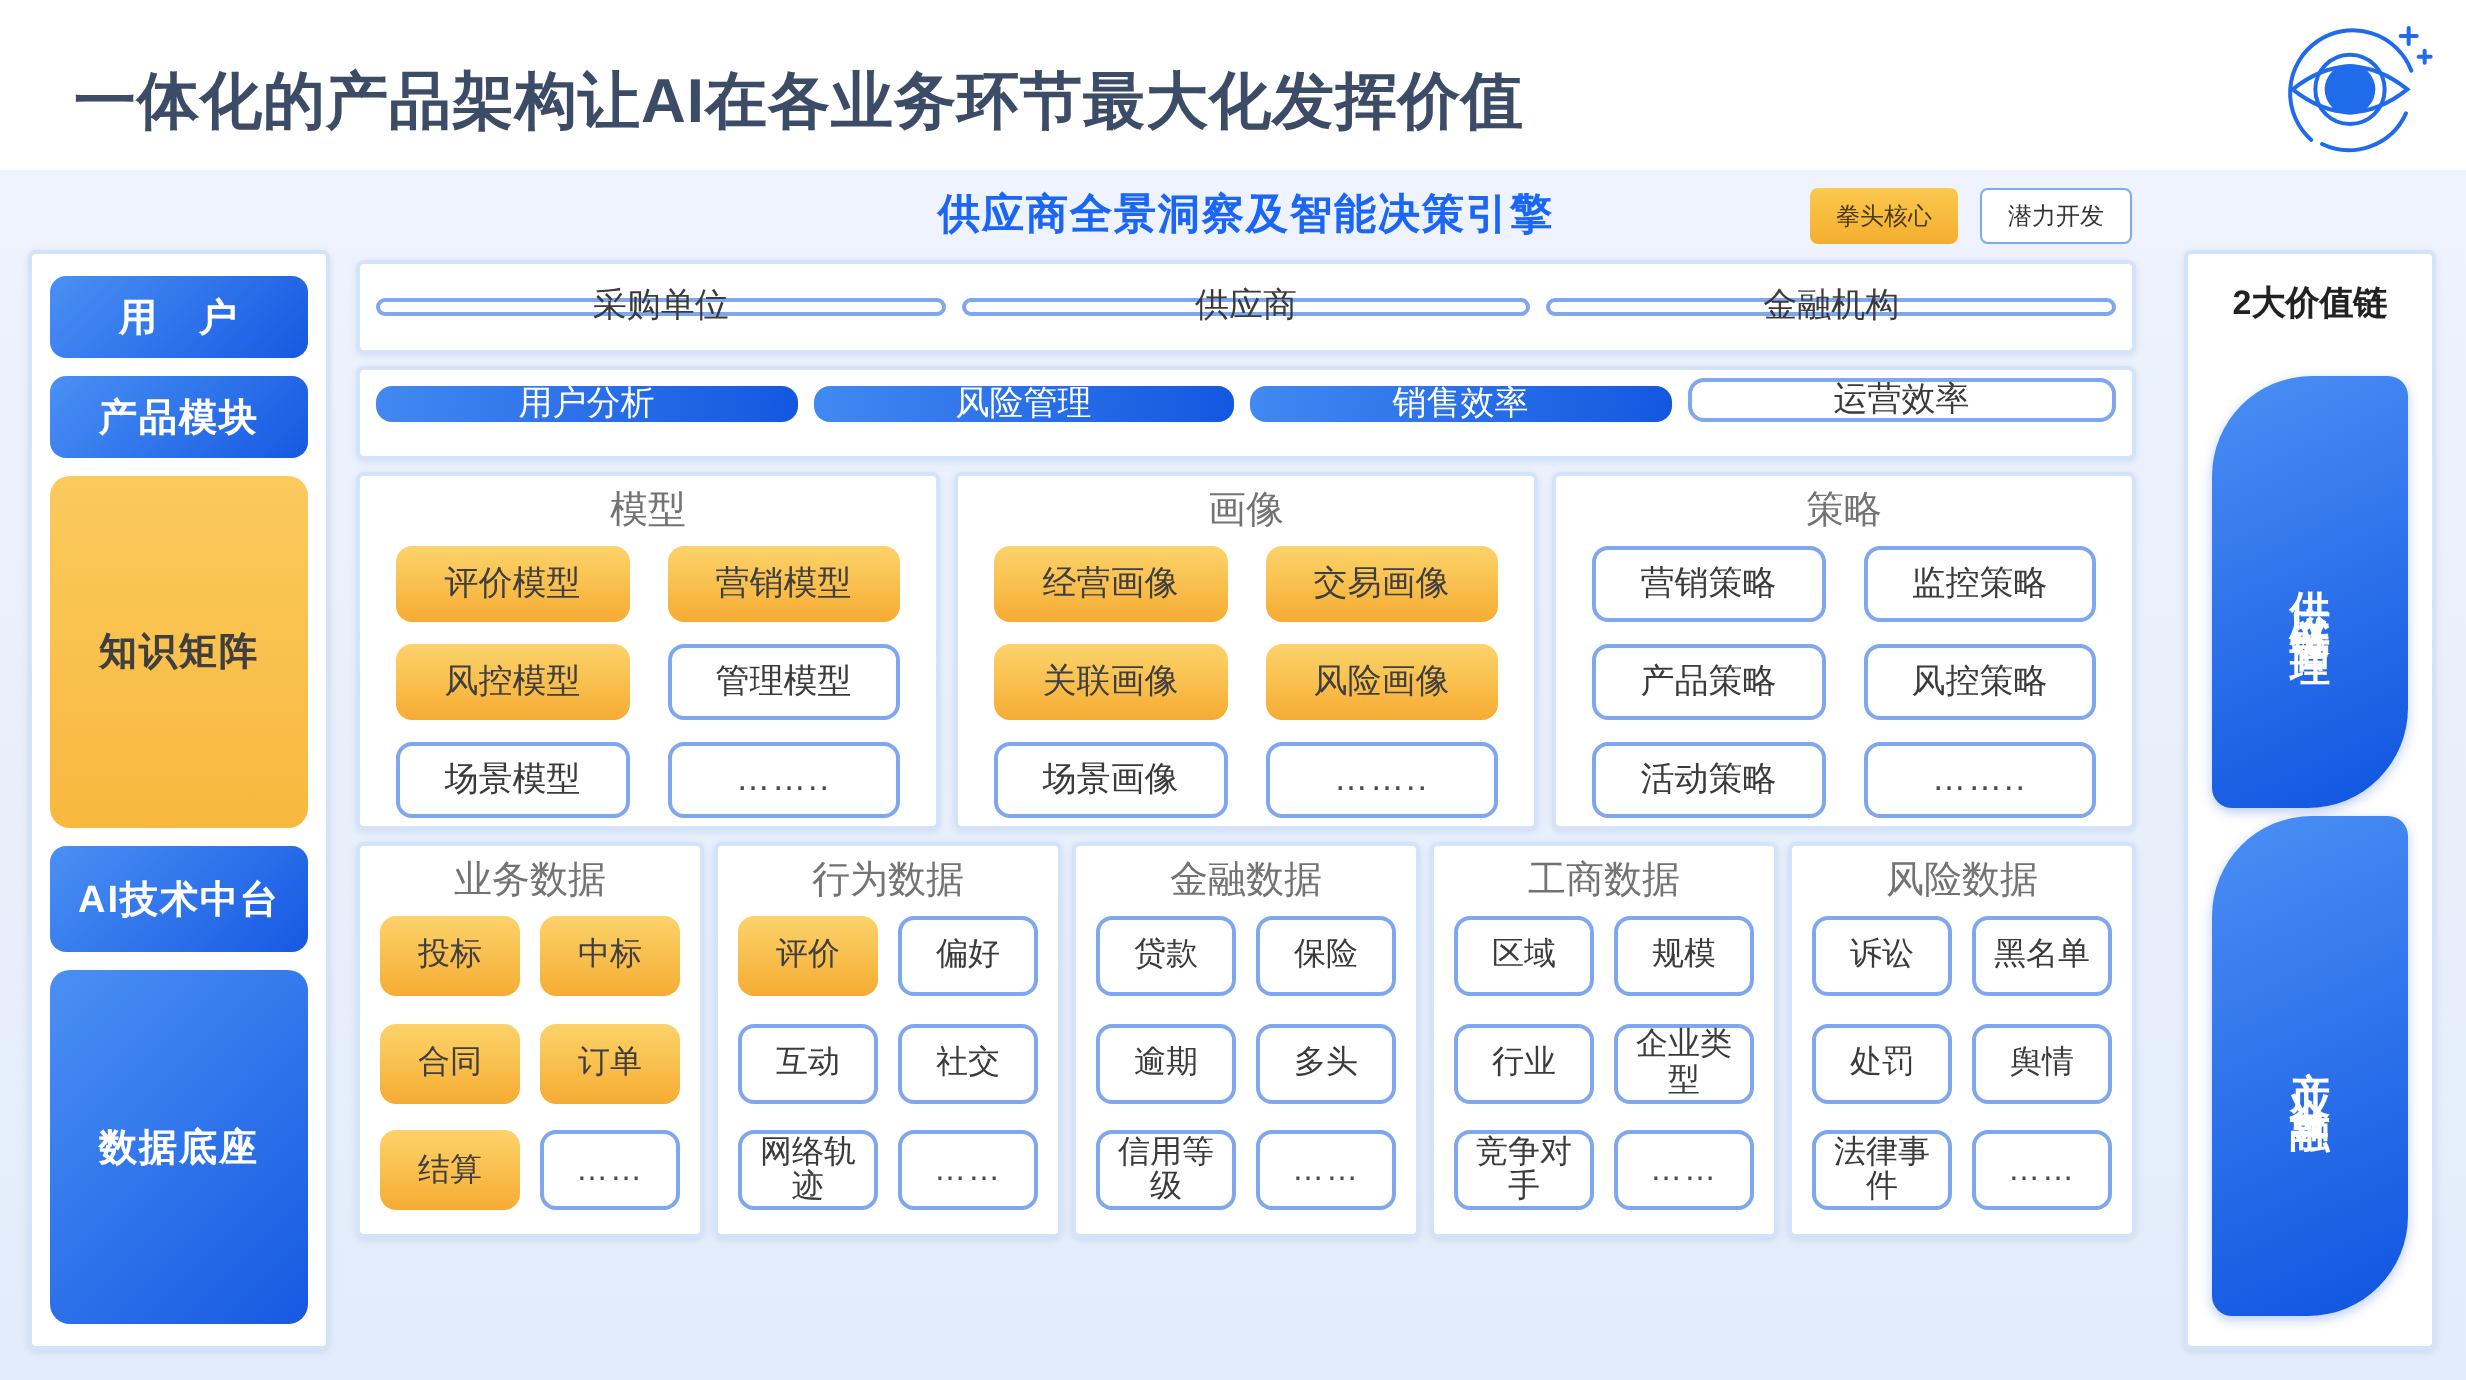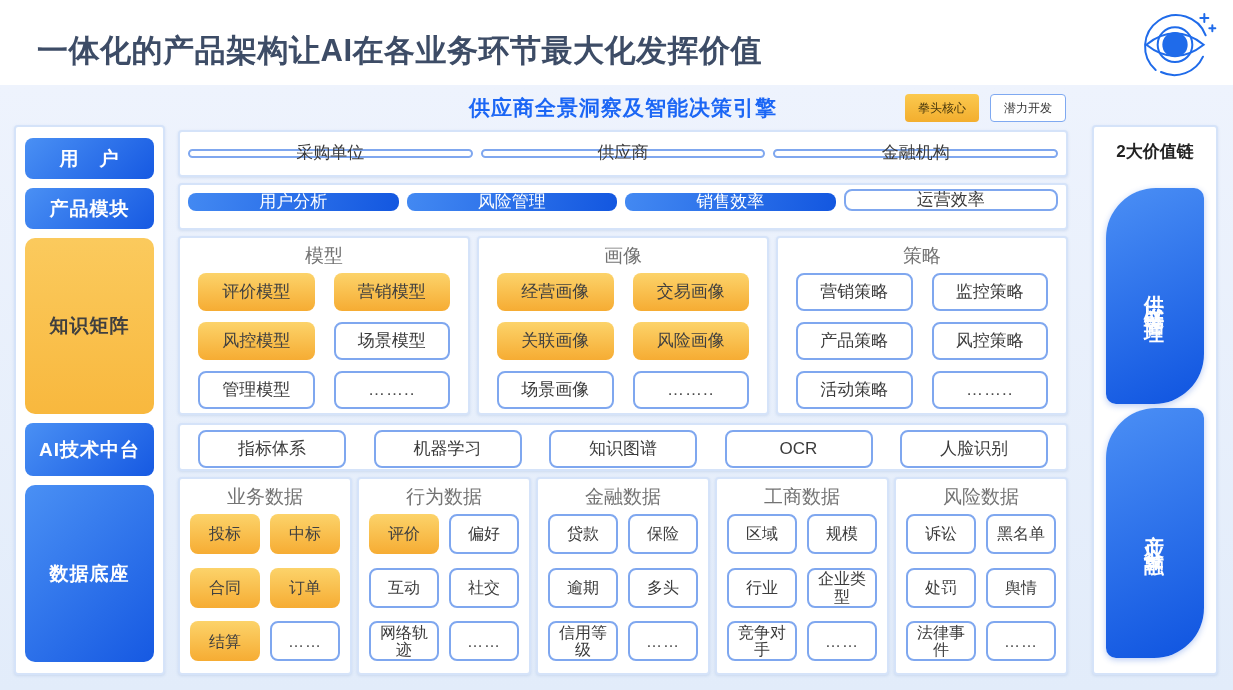--- a/index.html
+++ b/index.html
@@ -154,22 +154,22 @@
     </div>
 
     <div class="row mt6">
 
       <section class="panel kgroup">
         <div class="ghead">模型</div>
         <div class="ggrid">
           <div class="box core">评价模型</div>
           <div class="box core">营销模型</div>
           <div class="box core">风控模型</div>
+          <div class="box">管理模型</div>
           <div class="box">场景模型</div>
-          <div class="box">管理模型</div>
           <div class="box dots">……..</div>
         </div>
       </section>
 
       <section class="panel kgroup">
         <div class="ghead">画像</div>
         <div class="ggrid">
           <div class="box core">经营画像</div>
           <div class="box core">交易画像</div>
           <div class="box core">关联画像</div>
@@ -185,27 +185,20 @@
           <div class="box">营销策略</div>
           <div class="box">监控策略</div>
           <div class="box">产品策略</div>
           <div class="box">风控策略</div>
           <div class="box">活动策略</div>
           <div class="box dots">……..</div>
         </div>
       </section>
     </div>
 
-    <div class="panel airow mt8">
-      <div class="box">指标体系</div>
-      <div class="box">机器学习</div>
-      <div class="box">知识图谱</div>
-      <div class="box">OCR</div>
-      <div class="box">人脸识别</div>
-    </div>
 
     <div class="row tight mt6">
 
       <section class="panel dgroup">
         <div class="ghead">业务数据</div>
         <div class="dgrid">
           <div class="box core">投标</div>
           <div class="box core">中标</div>
           <div class="box core">合同</div>
           <div class="box core">订单</div>

